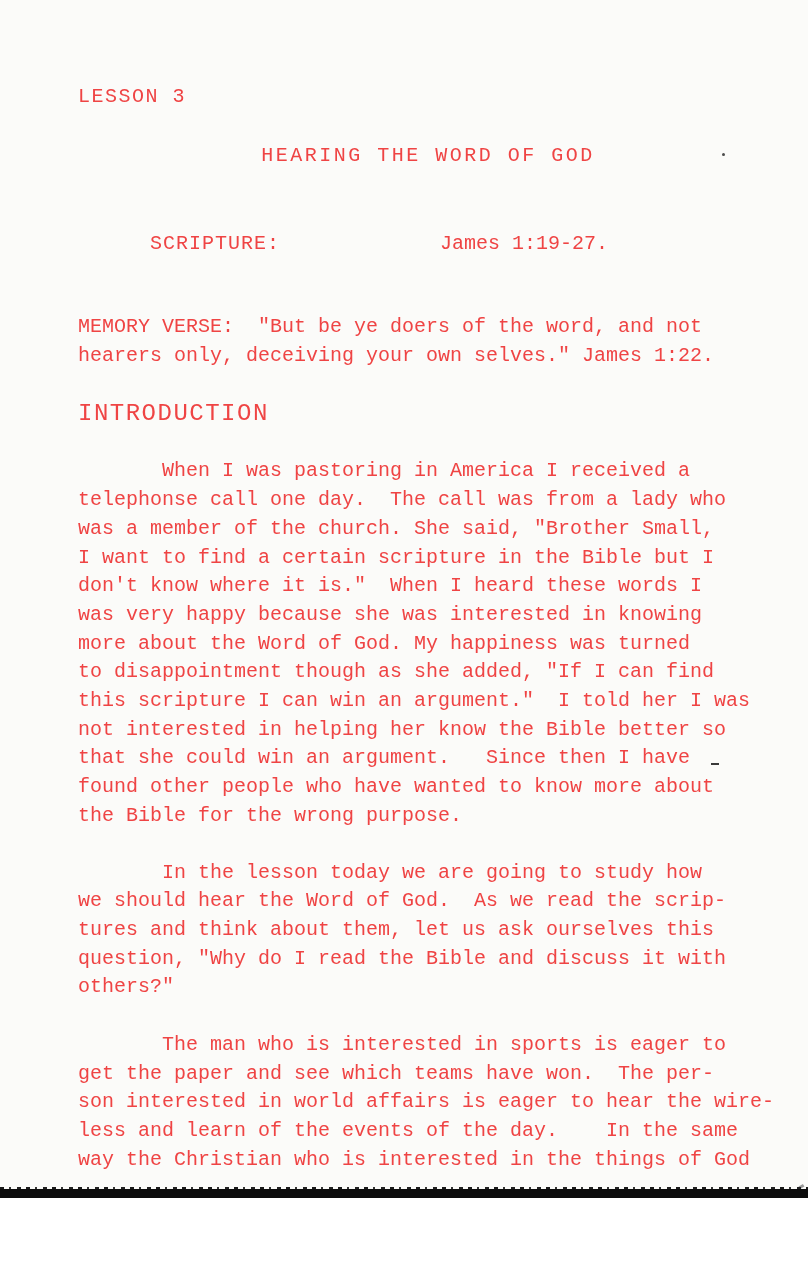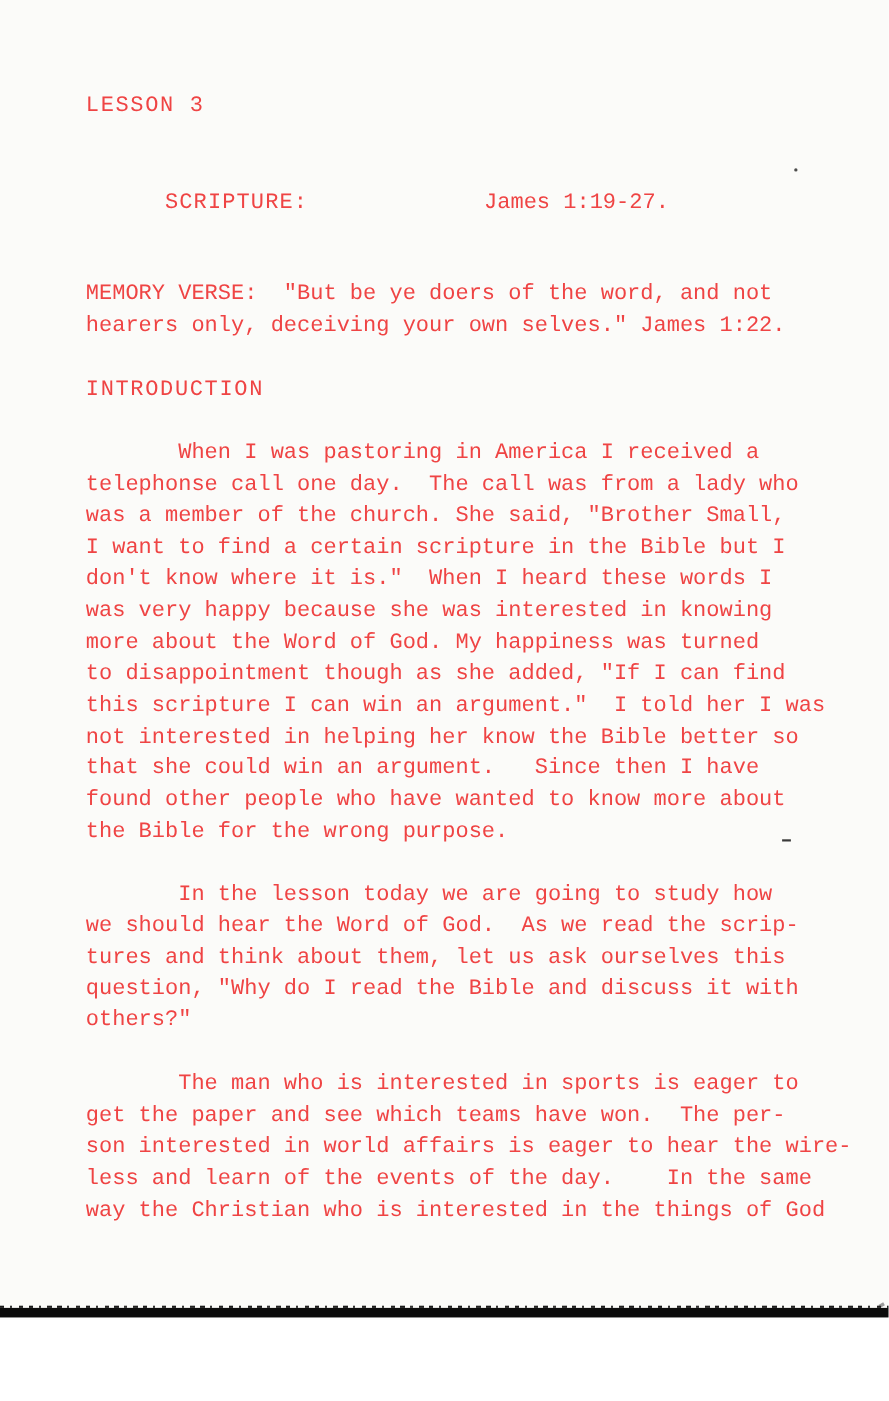--- a/index.html
+++ b/index.html
@@ -49,21 +49,21 @@
   .para {
     font-size: 20px;
     line-height: 28.7px;
     white-space: pre;
   }
   .memory-verse   { margin-top: 30px; }
   .intro-para-1   { margin-top: 30px; }
   .intro-para-2   { margin-top: 28px; }
   .section-para-1 { margin-top: 29px; }
   .doc-heading {
-    font-size: 20px;
+    font-size: 24px;
     line-height: 26px;
     letter-spacing: 1.5px;
     white-space: pre;
   }
   .introduction-heading { margin-top: 31px; }
   .section-heading      { margin-top: 27px; letter-spacing: 2px; }
   .page-number {
     margin-top: 15px;
     font-size: 26px;
     line-height: 30px;
@@ -110,20 +110,21 @@
   }
 </style>
 </head>
 <body>
 
 <div class="page">
   <div class="content">
 
     <div class="lesson-label">LESSON 3</div>
 
+    <h1 class="doc-title">HEARING THE WORD OF GOD</h1>
 
     <div class="scripture-row">
       <span class="scripture-label">SCRIPTURE:</span><span class="scripture-value">James 1:19-27.</span>
     </div>
 
     <div class="para memory-verse">MEMORY VERSE:  "But be ye doers of the word, and not
 hearers only, deceiving your own selves." James 1:22.</div>
 
     <div class="doc-heading introduction-heading">INTRODUCTION</div>
 

